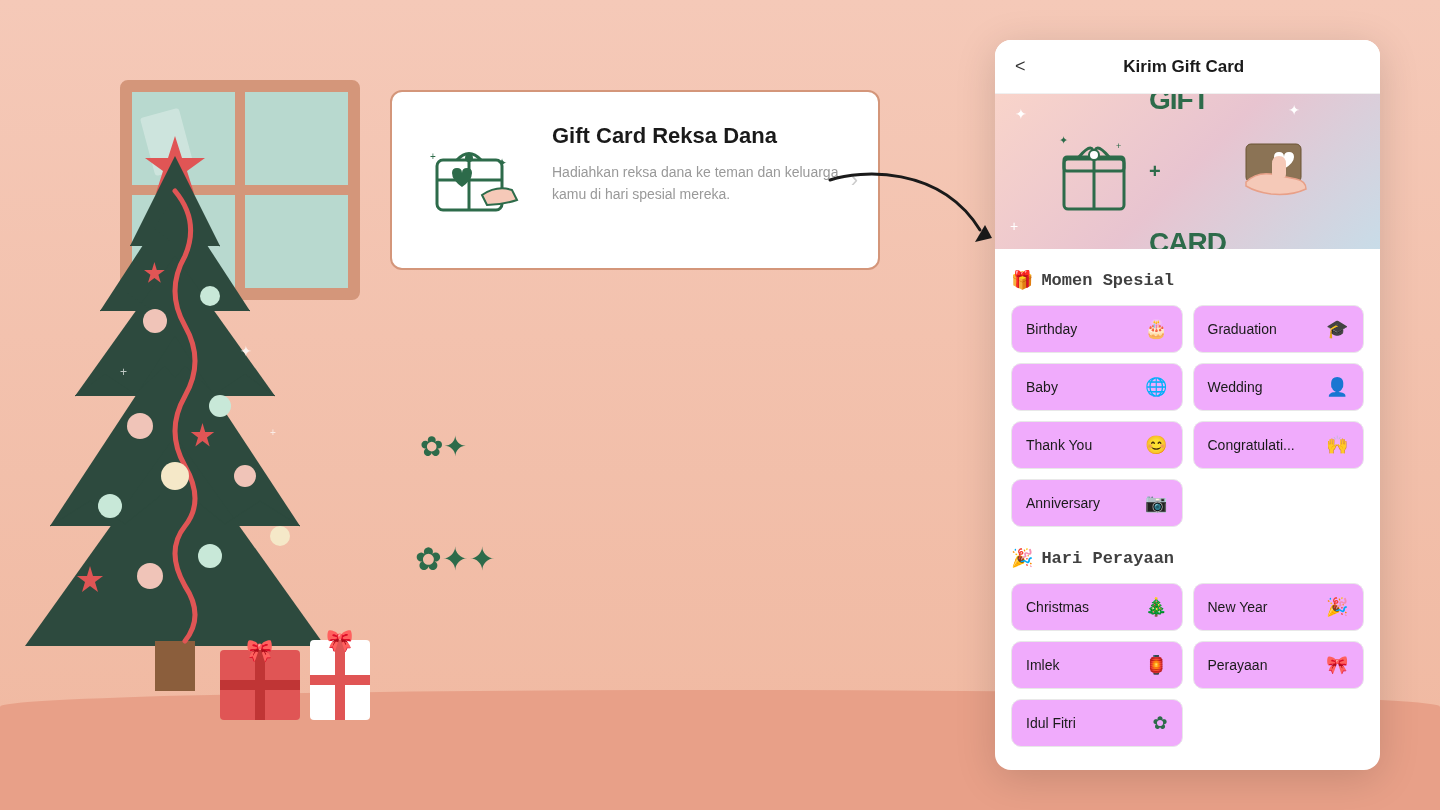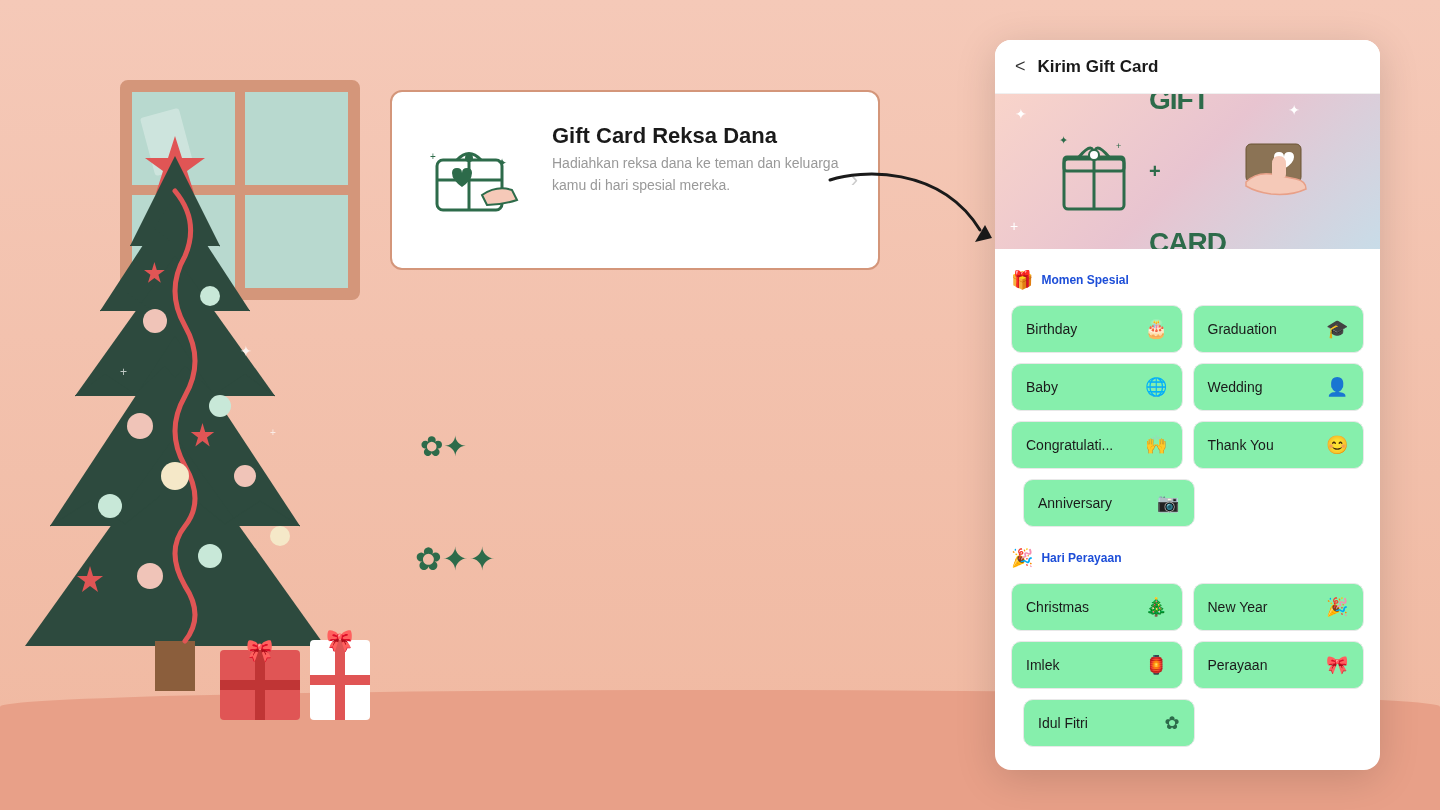--- a/index.html
+++ b/index.html
@@ -165,21 +165,21 @@
       top: 50%;
       transform: translateY(-50%);
       width: 110px;
       height: 110px;
     }
     .feature-card-title {
       font-size: 22px;
       font-weight: 700;
       color: #1a1a1a;
       line-height: 1.3;
-      margin-bottom: 1px;
+      margin-bottom: 10px;
     }
     .feature-card-desc {
       font-size: 14px;
       color: #999;
       line-height: 1.6;
     }
     .feature-card-arrow {
       position: absolute;
       right: 20px;
       top: 50%;
@@ -220,20 +220,21 @@
       background: white;
     }
     .phone-back {
       font-size: 18px;
       color: #333;
       margin-right: 12px;
       cursor: pointer;
     }
     .phone-title {
       flex: 1;
+      text-align: center;
       font-size: 17px;
       font-weight: 700;
       color: #1a1a1a;
     }
 
     
     .banner {
       width: 100%;
       height: 155px;
       background: linear-gradient(135deg, #f9d4ca 0%, #e8c4d0 50%, #c8dce8 100%);
@@ -291,57 +292,57 @@
       display: flex;
       align-items: center;
       gap: 8px;
       margin-bottom: 14px;
       margin-top: 4px;
     }
     .section-emoji {
       font-size: 18px;
     }
     .section-title {
-      font-size: 12px;
+      font-size: 17px;
       font-weight: 700;
-      color: #1d4ed8;
+      color: #404040;
+      font-family: Liberation Mono, monospace;
     }
 
     
     .options-grid {
       display: grid;
       grid-template-columns: 1fr 1fr;
       gap: 10px;
       margin-bottom: 20px;
     }
     .option-card {
       border: 1.5px solid #e8e8e8;
       border-radius: 10px;
       padding: 12px 14px;
       display: flex;
       align-items: center;
       justify-content: space-between;
       cursor: pointer;
-      background: #86efac;
+      background: #f0abfc;
       transition: border-color 0.2s;
     }
     .option-label {
       font-size: 14px;
       color: #1a1a1a;
       font-weight: 500;
     }
     .option-icon {
       font-size: 18px;
       color: #2d6b4a;
     }
     
     .option-card-full {
       grid-column: 1 / -1;
       max-width: calc(50% - 5px);
-      margin-left: 12px;
     }
   </style>
 </head>
 <body>
 
 <div class="bg-scene"></div>
 <div class="floor"></div>
 
 <div class="window">
   <div class="window-shine"></div>
@@ -501,26 +502,26 @@
       </div>
       <div class="option-card">
         <span class="option-label">Baby</span>
         <span class="option-icon">🌐</span>
       </div>
       <div class="option-card">
         <span class="option-label">Wedding</span>
         <span class="option-icon">👤</span>
       </div>
       <div class="option-card">
+        <span class="option-label">Thank You</span>
+        <span class="option-icon">😊</span>
+      </div>
+      <div class="option-card">
         <span class="option-label">Congratulati...</span>
         <span class="option-icon">🙌</span>
-      </div>
-      <div class="option-card">
-        <span class="option-label">Thank You</span>
-        <span class="option-icon">😊</span>
       </div>
       <div class="option-card option-card-full">
         <span class="option-label">Anniversary</span>
         <span class="option-icon">📷</span>
       </div>
     </div>
 
     <div class="section-header">
       <span class="section-emoji">🎉</span>
       <span class="section-title">Hari Perayaan</span>

